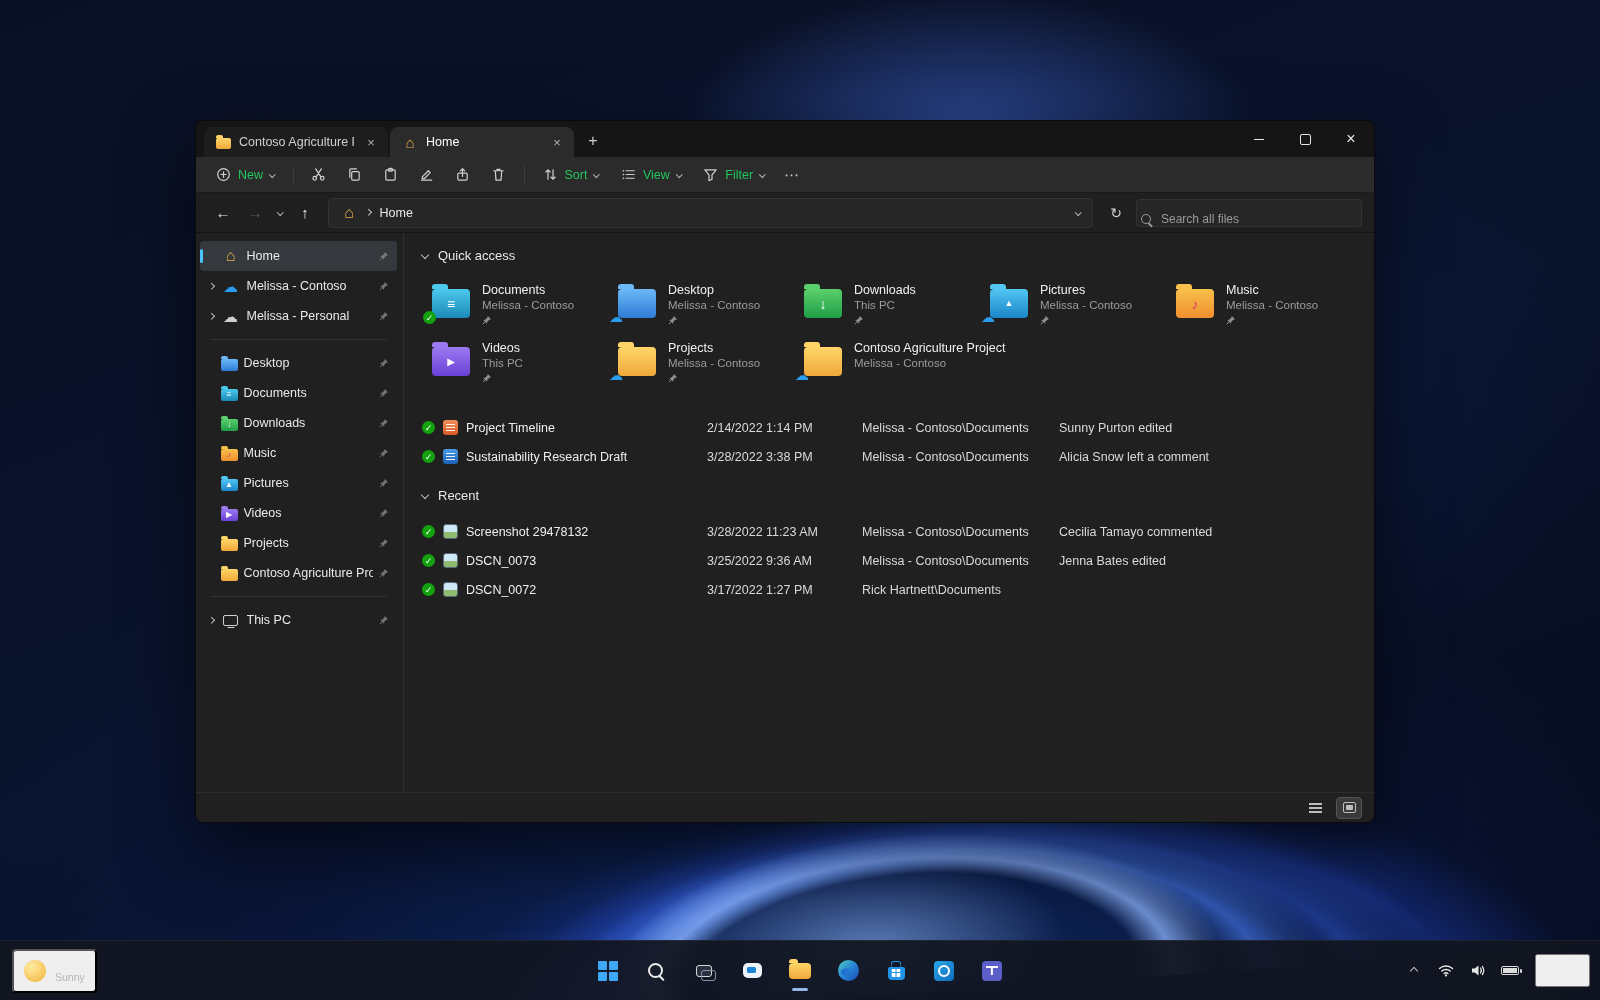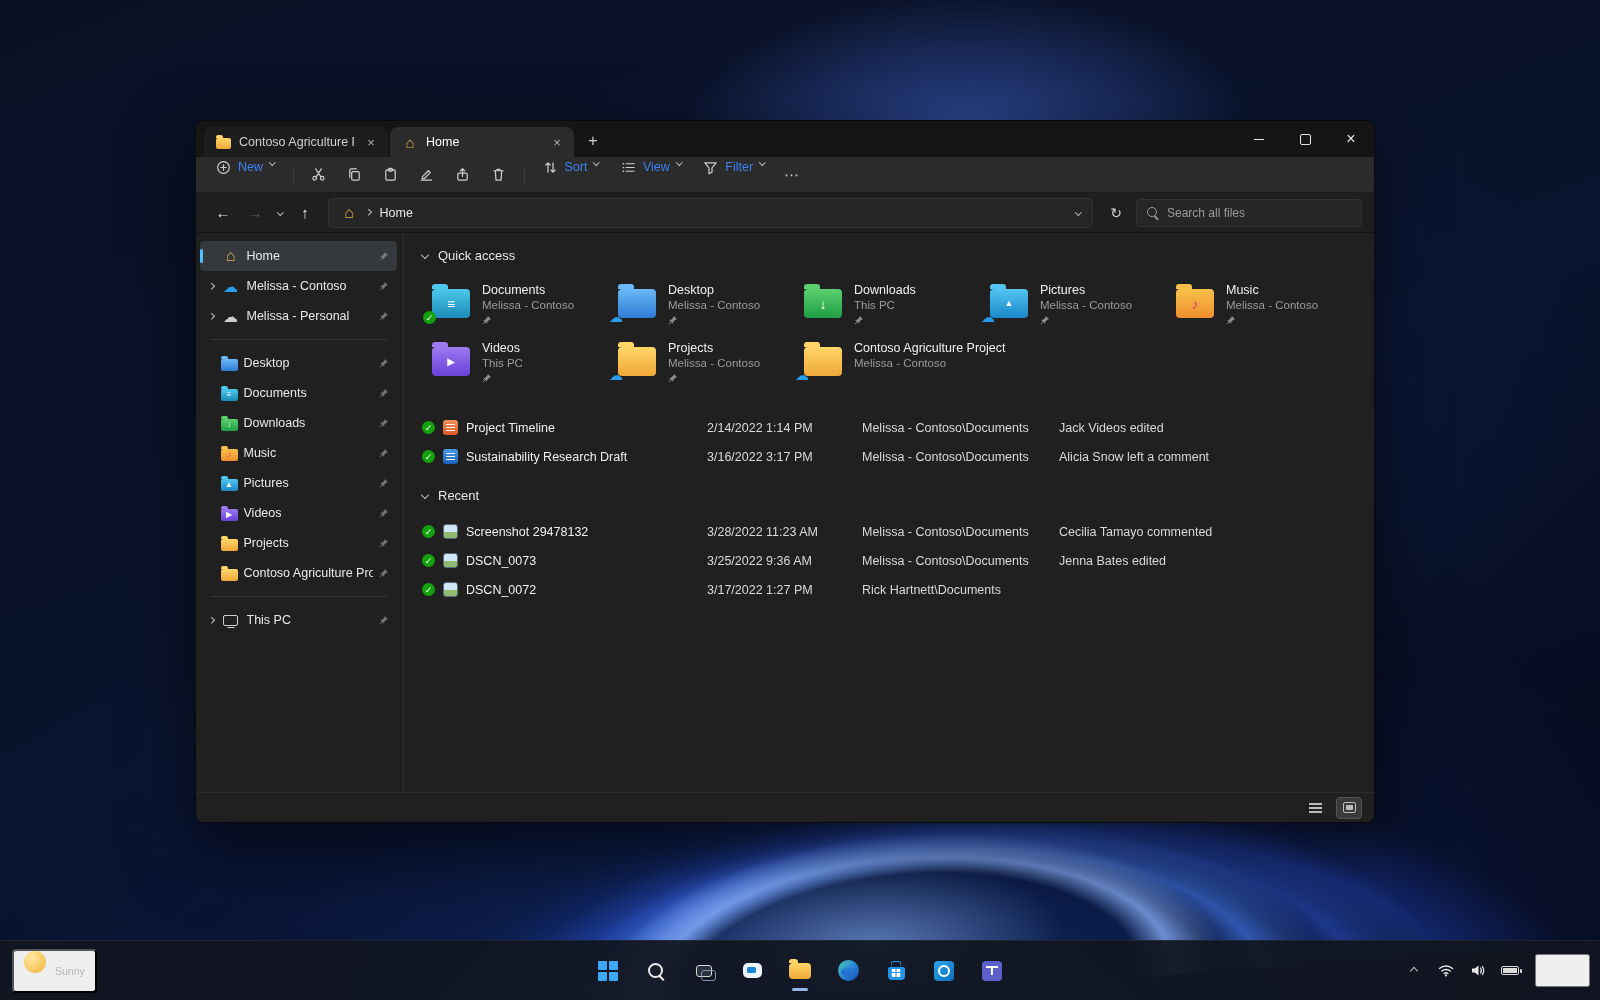--- a/index.html
+++ b/index.html
@@ -34,21 +34,21 @@
 .tab[data-icon="home"] .t-ico::before{content:"⌂";color:#e8b04a;font-size:15px;font-weight:700;line-height:1}
 .new-tab{width:26px;height:26px;margin:0 0 3px 6px;border:none;background:none;border-radius:4px;color:#cfcfcf;font-size:16px;display:flex;align-items:center;justify-content:center}
 .new-tab::before{content:"+"}
 .captions{position:absolute;right:0;top:0;height:100%;display:flex}
 .cap{width:46px;height:100%;display:flex;align-items:center;justify-content:center;color:#e6e6e6}
 .cap.min::before{content:"";width:10px;height:1px;background:#e6e6e6}
 .cap.max::before{content:"";width:9px;height:9px;border:1px solid #e6e6e6;border-radius:2px}
 .cap.close::before{content:"×";font-size:16px}
 
 .toolbar{height:36px;background:#2b2b2b;display:flex;align-items:center;padding:0 10px;gap:2px;flex:none;border-bottom:1px solid #1a1a1a}
-.tb-btn{display:flex;align-items:flex-start;gap:7px;height:30px;padding:0 10px;border:none;background:none;border-radius:4px;color:#3b82f6;font-size:12.5px}
+.tb-btn{display:flex;align-items:center;gap:7px;height:30px;padding:0 10px;border:none;background:none;border-radius:4px;color:#22c55e;font-size:12.5px}
 .tb-icon-btn{width:34px;height:30px;border:none;background:none;border-radius:4px;display:flex;align-items:center;justify-content:center}
 .tb-sep{width:1px;height:18px;background:#3d3d3d;margin:0 6px}
 .tb-svg{stroke:#cfcfcf;fill:none;stroke-width:1.3;stroke-linecap:round;stroke-linejoin:round}
 .more-btn{width:30px;height:30px;border:none;background:none;border-radius:4px;color:#cfcfcf;font-size:15px;display:flex;align-items:center;justify-content:center}
 .more-btn::before{content:"⋯"}
 .chev{display:inline-block;width:6px;height:6px;border-right:1.4px solid #bdbdbd;border-bottom:1.4px solid #bdbdbd;transform:rotate(45deg)}
 .chev.tiny{width:4.5px;height:4.5px}
 .chev.right{transform:rotate(-45deg)}
 .chev.up{transform:rotate(-135deg)}
 
@@ -56,21 +56,21 @@
 .nav-ico{width:30px;height:28px;border:none;background:none;border-radius:4px;display:flex;align-items:center;justify-content:center;font-size:15px;color:#e6e6e6}
 .nav-ico.back::before{content:"←"}
 .nav-ico.fwd{color:#5c5c5c}.nav-ico.fwd::before{content:"→"}
 .nav-ico.up::before{content:"↑"}
 .nav-ico.refresh{font-size:14px;color:#cfcfcf}.nav-ico.refresh::before{content:"↻"}
 .chev-btn{width:16px;height:28px;border:none;background:none;display:flex;align-items:center;justify-content:center}
 .crumbbar{flex:1;height:30px;display:flex;align-items:center;gap:9px;padding:0 12px;border-radius:4px;background:#262626;border:1px solid #323232;margin:0 6px;color:#e6e6e6;font-size:12.5px}
 .crumb-home{width:16px;height:16px;display:flex;align-items:center;justify-content:center}
 .crumb-home::before{content:"⌂";color:#e8b04a;font-size:16px;font-weight:700;line-height:1}
 .crumb-chev{margin-left:auto}
-.searchbox{width:226px;height:28px;border-radius:4px;background:#262626;border:1px solid #323232;display:flex;align-items:center;gap:8px;padding:0 10px;margin-left:3px}
+.searchbox{width:226px;height:28px;border-radius:4px;background:#262626;border:1px solid #323232;display:flex;align-items:flex-end;gap:8px;padding:0 4px;margin-left:3px}
 .search-glyph{position:relative;width:12px;height:12px;flex:none}
 .search-glyph::before{content:"";position:absolute;left:0;top:0;width:8px;height:8px;border:1.5px solid #9a9a9a;border-radius:50%}
 .search-glyph::after{content:"";position:absolute;right:0;bottom:0;width:5px;height:1.5px;background:#9a9a9a;transform:rotate(45deg)}
 .searchbox input{flex:1;min-width:0;border:none;outline:none;background:transparent;color:#e8e8e8;font-size:12px;font-family:inherit}
 .searchbox input::placeholder{color:#9a9a9a}
 
 .wbody{flex:1;display:flex;min-height:0}
 .sidebar{width:208px;flex:none;padding:8px 6px 8px 4px;border-right:1px solid #2e2e2e;overflow:hidden}
 .sb-list{display:flex;flex-direction:column}
 .sb-row{display:flex;align-items:center;gap:6px;height:30px;padding:0 8px 0 9px;border-radius:4px;position:relative;font-size:12.5px;color:#e9e9e9;cursor:default}
@@ -141,21 +141,21 @@
 .row[data-fico="doc-white"] .fico::after{content:"";position:absolute;left:3px;right:3px;top:4px;height:8px;background:repeating-linear-gradient(180deg,rgba(90,100,110,.8) 0 1px,transparent 1px 3px)}
 
 .statusbar{height:30px;flex:none;display:flex;align-items:center;justify-content:flex-end;gap:8px;padding:0 12px;border-top:1px solid #2b2b2b}
 .sv-btn{width:26px;height:22px;border:none;background:none;border-radius:4px;display:flex;align-items:center;justify-content:center}
 .sv-btn.active{background:#3a3a3a;border:1px solid #555}
 .ic-lines{width:13px;height:10px;background:repeating-linear-gradient(180deg,#bdbdbd 0 1.5px,transparent 1.5px 4.2px)}
 .ic-thumb{width:13px;height:11px;border:1.5px solid #bdbdbd;border-radius:2px;position:relative}
 .ic-thumb::after{content:"";position:absolute;inset:2px;background:#bdbdbd;border-radius:1px}
 
 .taskbar{position:absolute;left:0;bottom:0;width:100%;height:60px;z-index:5;background:rgba(17,21,32,.94);border-top:1px solid rgba(255,255,255,.06);display:flex;align-items:center}
-.tb-weather{position:absolute;left:12px;display:flex;align-items:flex-start;gap:9px;height:44px;padding:0 10px;border-radius:4px}
+.tb-weather{position:absolute;left:12px;display:flex;align-items:center;gap:9px;height:44px;padding:0 10px;border-radius:4px}
 .sun{width:22px;height:22px;border-radius:50%;background:radial-gradient(circle at 35% 30%,#ffeaa0,#f2b33a)}
 .w-txt{display:flex;flex-direction:column;line-height:1.25}
 .w-temp{font-size:11.5px;color:#ececec}
 .w-cond{font-size:10.5px;color:#b5b5b5}
 .tb-center{position:absolute;left:50%;transform:translateX(-50%);display:flex;gap:8px;align-items:center}
 .app{position:relative;width:40px;height:44px;border:none;background:none;border-radius:4px;display:flex;align-items:center;justify-content:center}
 .app.active::after{content:"";position:absolute;bottom:2px;left:50%;transform:translateX(-50%);width:16px;height:3px;border-radius:2px;background:#93b8e8}
 .ic-start{display:grid;grid-template-columns:9px 9px;grid-template-rows:9px 9px;gap:2px}
 .ic-start i{background:#3da8f5;border-radius:1px}
 .ic-searchtb{position:relative;width:18px;height:18px}
@@ -620,31 +620,31 @@
 
             <div class="row" data-status="check" data-fico="doc-orange">
               <span class="cell name-cell">
                 <span class="row-badge check"></span>
 
                 <span class="fico"></span>
                 <span class="row-name">Project Timeline</span>
               </span>
               <span class="cell">2/14/2022 1:14 PM</span>
               <span class="cell">Melissa - Contoso\Documents</span>
-              <span class="cell">Jack Videos edited</span>
+              <span class="cell">Sunny Purton edited</span>
             </div>
 
             <div class="row" data-status="check" data-fico="doc-blue">
               <span class="cell name-cell">
                 <span class="row-badge check"></span>
 
                 <span class="fico"></span>
                 <span class="row-name">Sustainability Research Draft</span>
               </span>
-              <span class="cell">3/16/2022 3:17 PM</span>
+              <span class="cell">3/28/2022 3:38 PM</span>
               <span class="cell">Melissa - Contoso\Documents</span>
               <span class="cell">Alicia Snow left a comment</span>
             </div>
           </div>
 
         <div class="section-h">
           <span class="chev"></span>
           <span>Recent</span>
         </div>
         <div class="rows">

